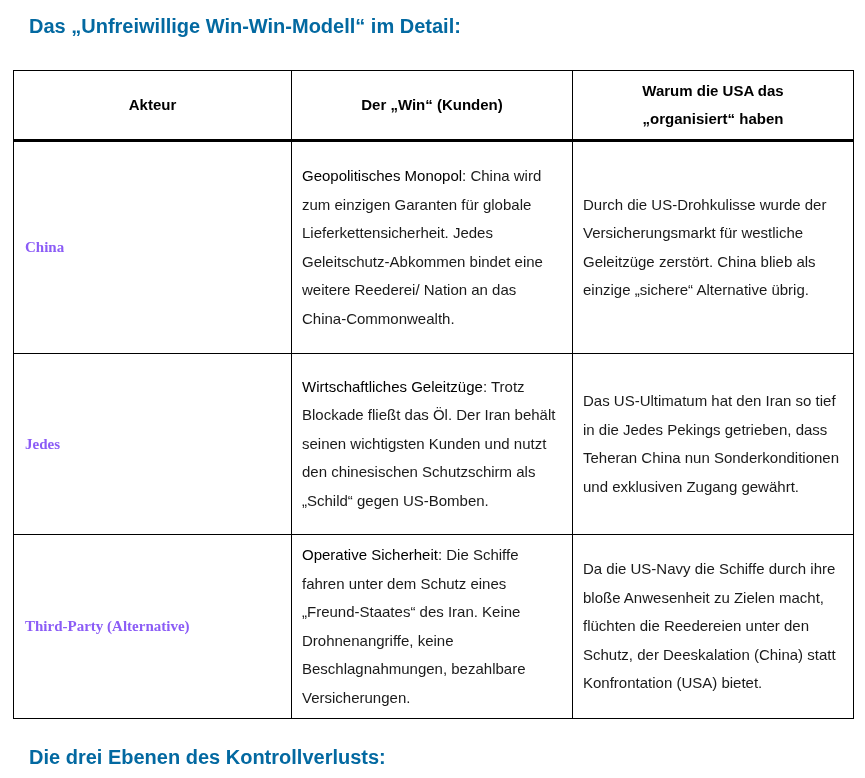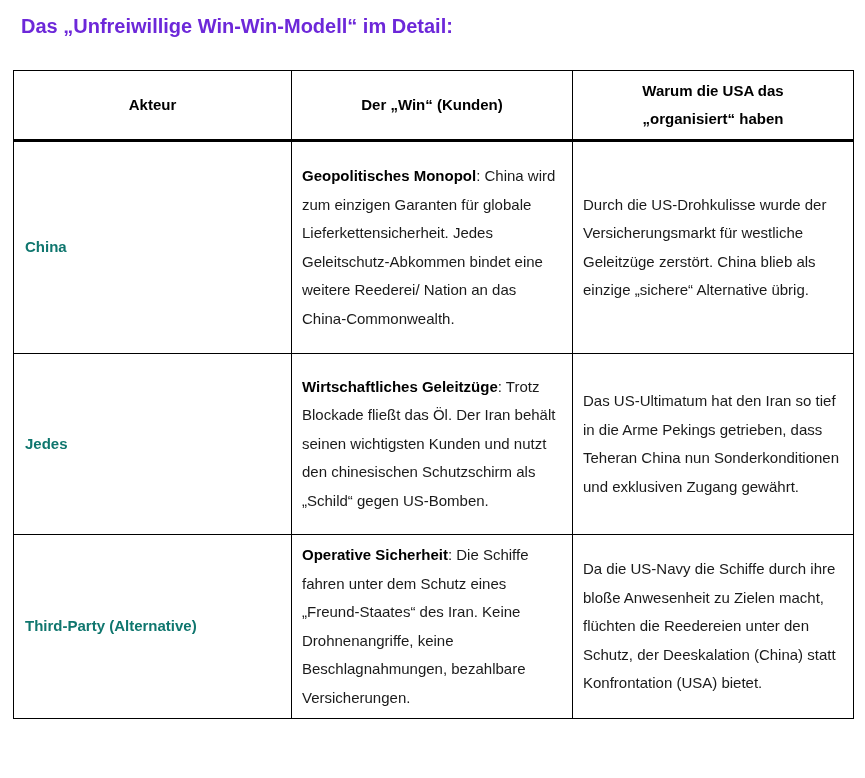--- a/index.html
+++ b/index.html
@@ -15,22 +15,22 @@
   .page {
     box-sizing: border-box;
     width: 865px;
     height: 778px;
     padding: 6px 12px 0 13px;
   }
   .heading {
     font-size: 20px;
     line-height: 27px;
     font-weight: 700;
-    color: #6d28d9;
-    margin: 8px;
+    color: #0369a1;
+    margin: 16px;
     letter-spacing: 0;
   }
   .heading-top { margin-top: 7px; }
   .heading-bottom { margin-top: 25px; }
 
   table.model-table {
     margin-top: 30px;
     border-collapse: collapse;
     table-layout: fixed;
     width: 840px;
@@ -62,25 +62,26 @@
     line-height: 28.5px;
     padding: 6px 10px;
     text-align: left;
   }
   .model-table tr.body-row-1 { height: 213px; }
   .model-table tr.body-row-2 { height: 181px; }
   .model-table tr.body-row-3 { height: 180px; }
 
   .cell-akteur {
     font-weight: 700;
-    color: #0f766e;
+    color: #8b5cf6;
     padding-left: 11px !important;
+    font-family: Liberation Serif, serif;
   }
   .win-lead {
-    font-weight: 700;
+    font-weight: 400;
     color: #000000;
   }
 </style>
 </head>
 <body>
 
 <div class="page">
 
   <h1 class="heading heading-top">Das „Unfreiwillige Win-Win-Modell“ im Detail:</h1>
 
@@ -100,24 +101,25 @@
     </thead>
     <tbody>
       <tr class="body-row-1">
         <td class="cell-akteur">China</td>
         <td class="cell-win"><span class="win-lead">Geopolitisches Monopol</span><span>: China wird zum einzigen Garanten für globale Lieferkettensicherheit. Jedes Geleitschutz-Abkommen bindet eine weitere Reederei/ Nation an das China-Commonwealth.</span></td>
         <td class="cell-warum">Durch die US-Drohkulisse wurde der Versicherungsmarkt für westliche Geleitzüge zerstört. China blieb als einzige „sichere“ Alternative übrig.</td>
       </tr>
       <tr class="body-row-2">
         <td class="cell-akteur">Jedes</td>
         <td class="cell-win"><span class="win-lead">Wirtschaftliches Geleitzüge</span><span>: Trotz Blockade fließt das Öl. Der Iran behält seinen wichtigsten Kunden und nutzt den chinesischen Schutzschirm als „Schild“ gegen US-Bomben.</span></td>
-        <td class="cell-warum">Das US-Ultimatum hat den Iran so tief in die Arme Pekings getrieben, dass Teheran China nun Sonderkonditionen und exklusiven Zugang gewährt.</td>
+        <td class="cell-warum">Das US-Ultimatum hat den Iran so tief in die Jedes Pekings getrieben, dass Teheran China nun Sonderkonditionen und exklusiven Zugang gewährt.</td>
       </tr>
       <tr class="body-row-3">
         <td class="cell-akteur">Third-Party (Alternative)</td>
         <td class="cell-win"><span class="win-lead">Operative Sicherheit</span><span>: Die Schiffe fahren unter dem Schutz eines „Freund-Staates“ des Iran. Keine Drohnenangriffe, keine Beschlagnahmungen, bezahlbare Versicherungen.</span></td>
         <td class="cell-warum">Da die US-Navy die Schiffe durch ihre bloße Anwesenheit zu Zielen macht, flüchten die Reedereien unter den Schutz, der Deeskalation (China) statt Konfrontation (USA) bietet.</td>
       </tr>
     </tbody>
   </table>
 
+  <h2 class="heading heading-bottom">Die drei Ebenen des Kontrollverlusts:</h2>
 
 </div>
 
 </body></html>

